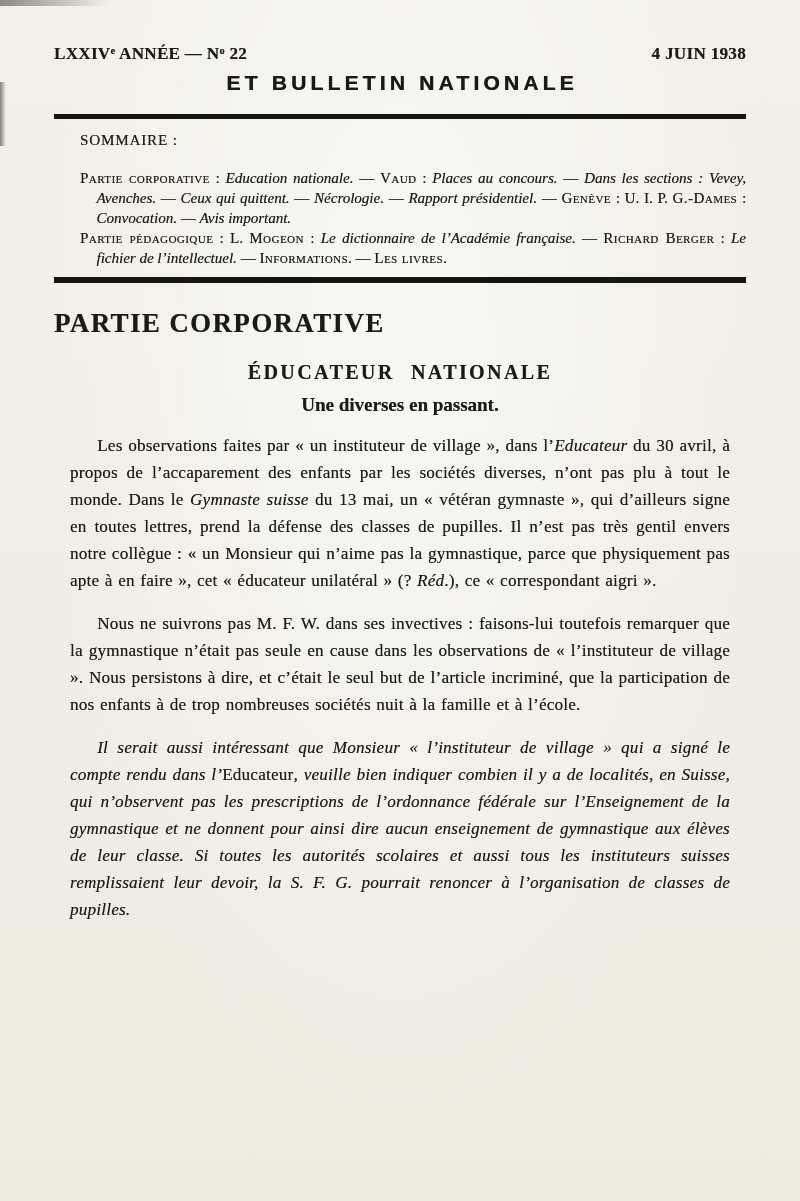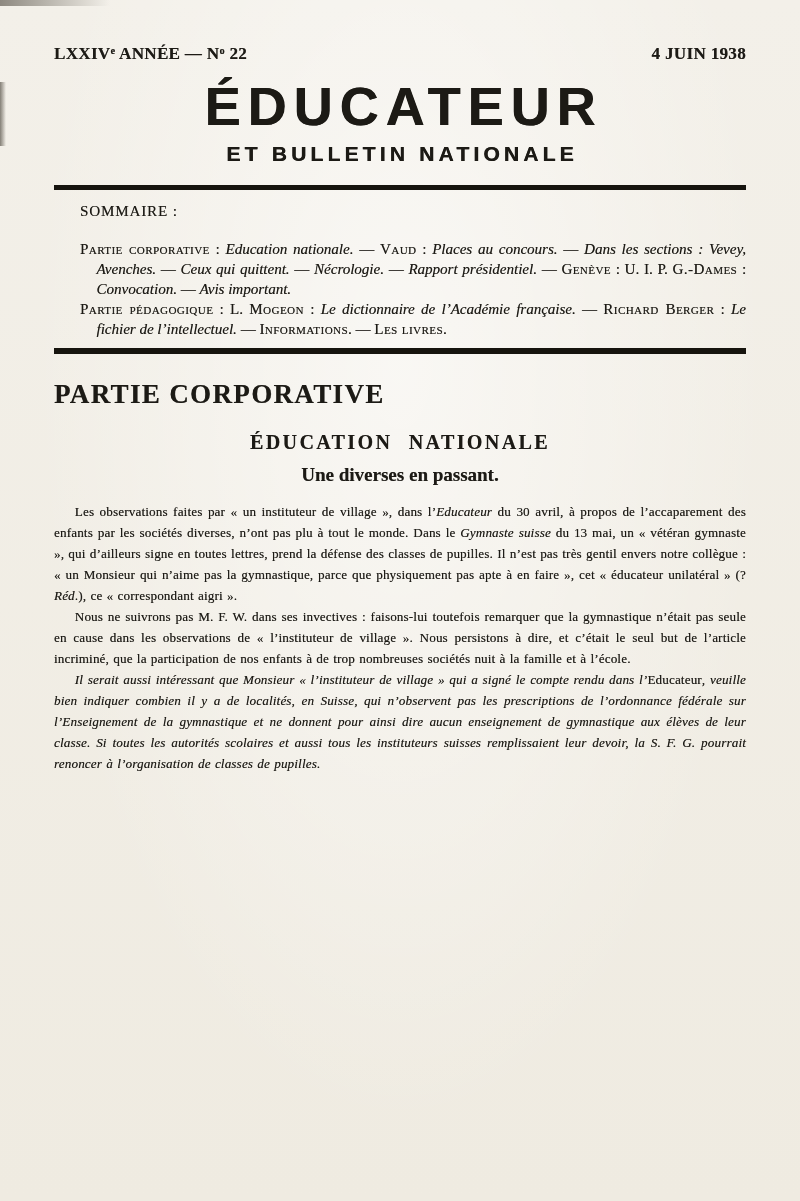--- a/index.html
+++ b/index.html
@@ -101,23 +101,23 @@
   }
   .article-subheading {
     margin: 10px 0 0 0;
     text-align: center;
     font-size: 19px;
     font-weight: bold;
   }
 
   .body-text { margin-top: 15px; }
   .para {
-    margin: 0;
-    font-size: 13px;
-    line-height: 21px;
+    margin: 16px;
+    font-size: 17px;
+    line-height: 27px;
     letter-spacing: 0.015em;
     word-spacing: 0.06em;
     text-align: justify;
     text-indent: 1.6em;
     hyphens: auto;
     -webkit-hyphens: auto;
   }
 
   .seg-i { font-style: italic; }
   .seg-r { font-style: normal; }
@@ -130,37 +130,36 @@
 <div class="scan">
 
   <div class="artifact corner"></div>
   <div class="artifact left-edge"></div>
 
   <header>
     <div class="issue-row">
       <span class="issue"><span>LXXIV</span><span class="seg-sup">e</span><span> ANNÉE — N</span><span class="seg-sup">o</span><span> 22</span></span>
       <span class="date">4 JUIN 1938</span>
     </div>
-    <h1 class="title">ÉDUCATEUR</h1>
     <div class="subtitle">ET BULLETIN NATIONALE</div>
   </header>
 
   <div class="rule rule-top"></div>
 
   <section class="sommaire">
     <div class="som-label">SOMMAIRE :</div>
     <p class="som-entry"><span class="seg-sc">Partie corporative</span><span> : </span><span class="seg-i">Education nationale.</span><span> — </span><span class="seg-sc">Vaud</span><span> : </span><span class="seg-i">Places au concours.</span><span> — </span><span class="seg-i">Dans les sections : Vevey, Avenches.</span><span> — </span><span class="seg-i">Ceux qui quittent.</span><span> — </span><span class="seg-i">Nécrologie.</span><span> — </span><span class="seg-i">Rapport présidentiel.</span><span> — </span><span class="seg-sc">Genève</span><span> : U. I. P. </span><span class="seg-sc">G.-Dames</span><span> : </span><span class="seg-i">Convocation.</span><span> — </span><span class="seg-i">Avis important.</span></p>
     <p class="som-entry"><span class="seg-sc">Partie pédagogique</span><span> : L. </span><span class="seg-sc">Mogeon</span><span> : </span><span class="seg-i">Le dictionnaire de l’Académie française.</span><span> — </span><span class="seg-sc">Richard Berger</span><span> : </span><span class="seg-i">Le fichier de l’intellectuel.</span><span> — </span><span class="seg-sc">Informations</span><span>. — </span><span class="seg-sc">Les livres</span><span>.</span></p>
   </section>
 
   <div class="rule rule-bottom"></div>
 
   <main>
     <h2 class="section-title">PARTIE CORPORATIVE</h2>
-    <h3 class="article-heading">ÉDUCATION NATIONALE</h3>
+    <h3 class="article-heading">ÉDUCATEUR NATIONALE</h3>
     <h4 class="article-subheading">Une diverses en passant.</h4>
 
     <div class="body-text">
       <p class="para"><span>Les observations faites par « un instituteur de village », dans l’</span><span class="seg-i">Educateur</span><span> du 30 avril, à propos de l’accaparement des enfants par les sociétés diverses, n’ont pas plu à tout le monde. Dans le </span><span class="seg-i">Gymnaste suisse</span><span> du 13 mai, un « vétéran gymnaste », qui d’ailleurs signe en toutes lettres, prend la défense des classes de pupilles. Il n’est pas très gentil envers notre collègue : « un Monsieur qui n’aime pas la gymnastique, parce que physiquement pas apte à en faire », cet « éducateur unilatéral » (? </span><span class="seg-i">Réd</span><span>.), ce « correspondant aigri ».</span></p>
       <p class="para"><span>Nous ne suivrons pas M. F. W. dans ses invectives : faisons-lui toutefois remarquer que la gymnastique n’était pas seule en cause dans les observations de « l’instituteur de village ». Nous persistons à dire, et c’était le seul but de l’article incriminé, que la participation de nos enfants à de trop nombreuses sociétés nuit à la famille et à l’école.</span></p>
       <p class="para"><span class="seg-i">Il serait aussi intéressant que Monsieur « l’instituteur de village » qui a signé le compte rendu dans l’</span><span class="seg-r">Educateur</span><span class="seg-i">, veuille bien indiquer combien il y a de localités, en Suisse, qui n’observent pas les prescriptions de l’ordonnance fédérale sur l’Enseignement de la gymnastique et ne donnent pour ainsi dire aucun enseignement de gymnastique aux élèves de leur classe. Si toutes les autorités scolaires et aussi tous les instituteurs suisses remplissaient leur devoir, la S. F. G. pourrait renoncer à l’organisation de classes de pupilles.</span></p>
     </div>
   </main>
 
 </div>

